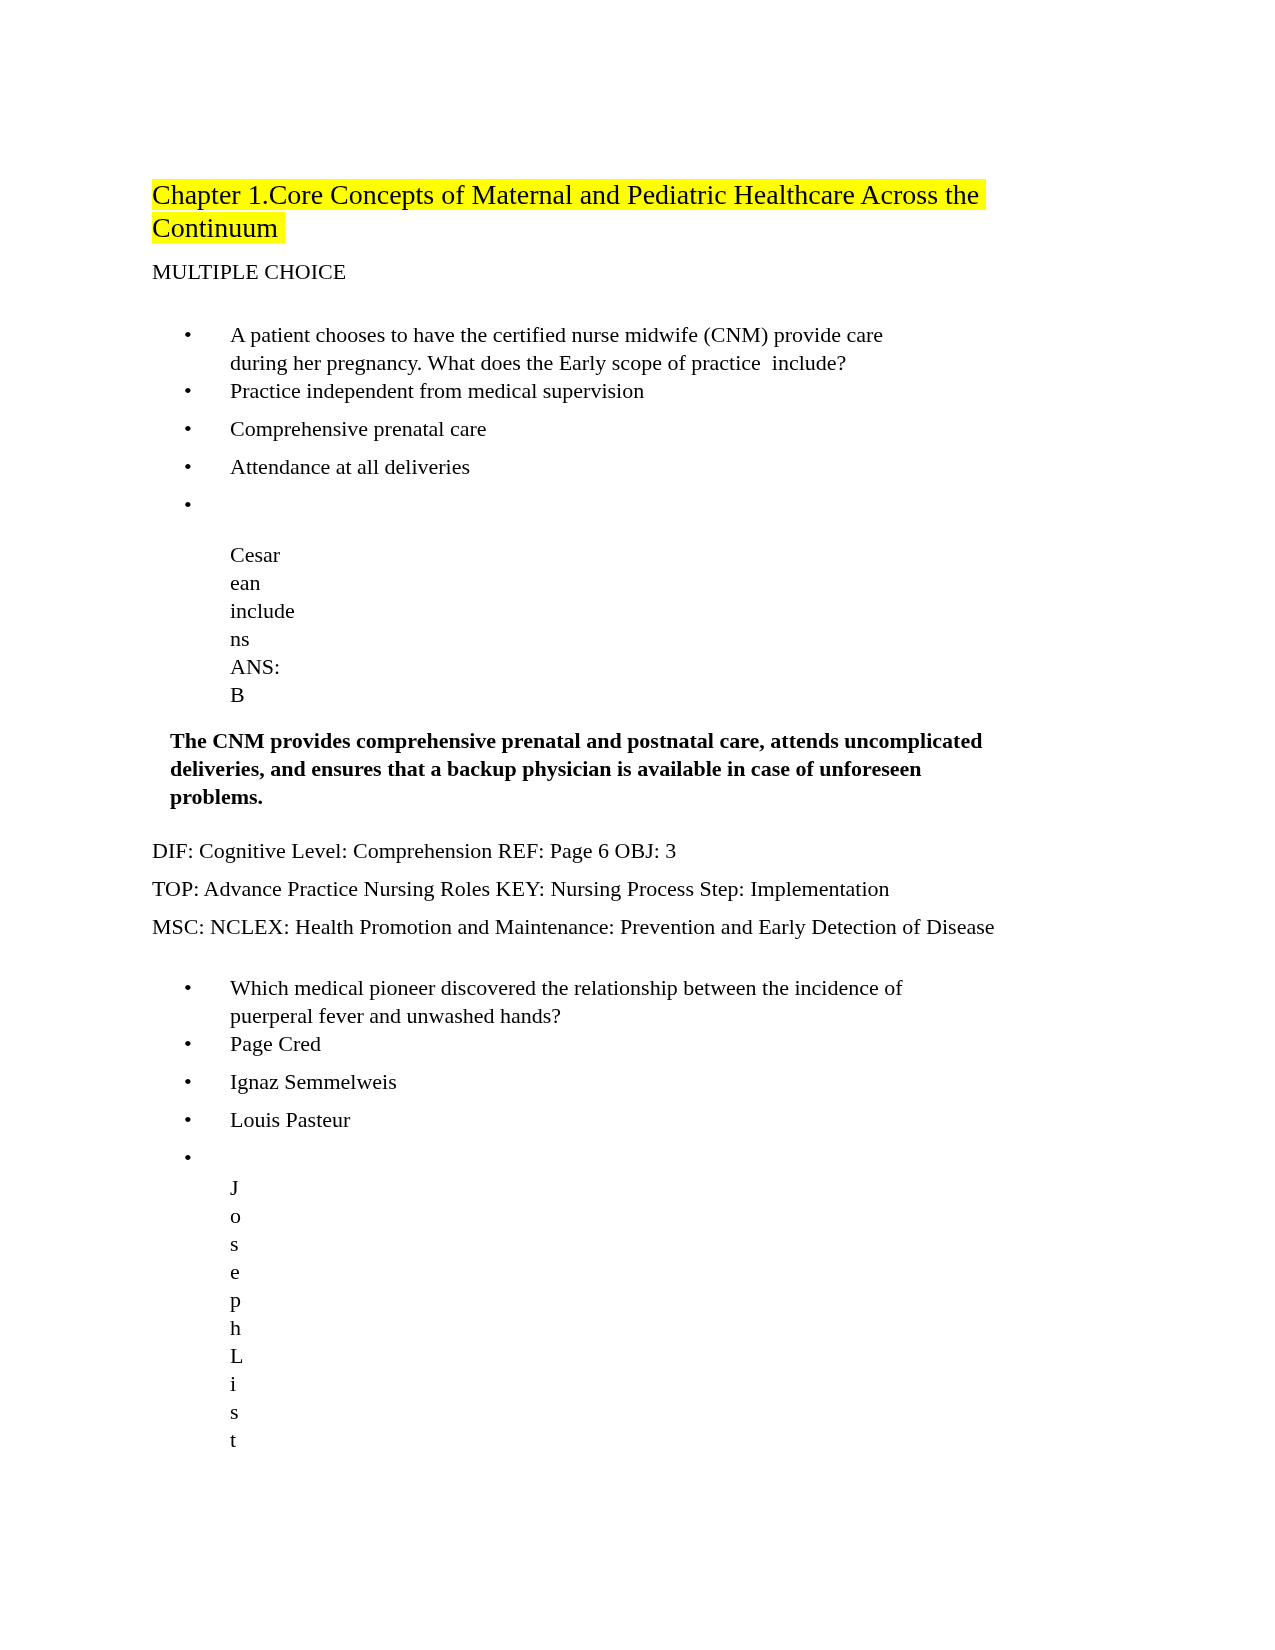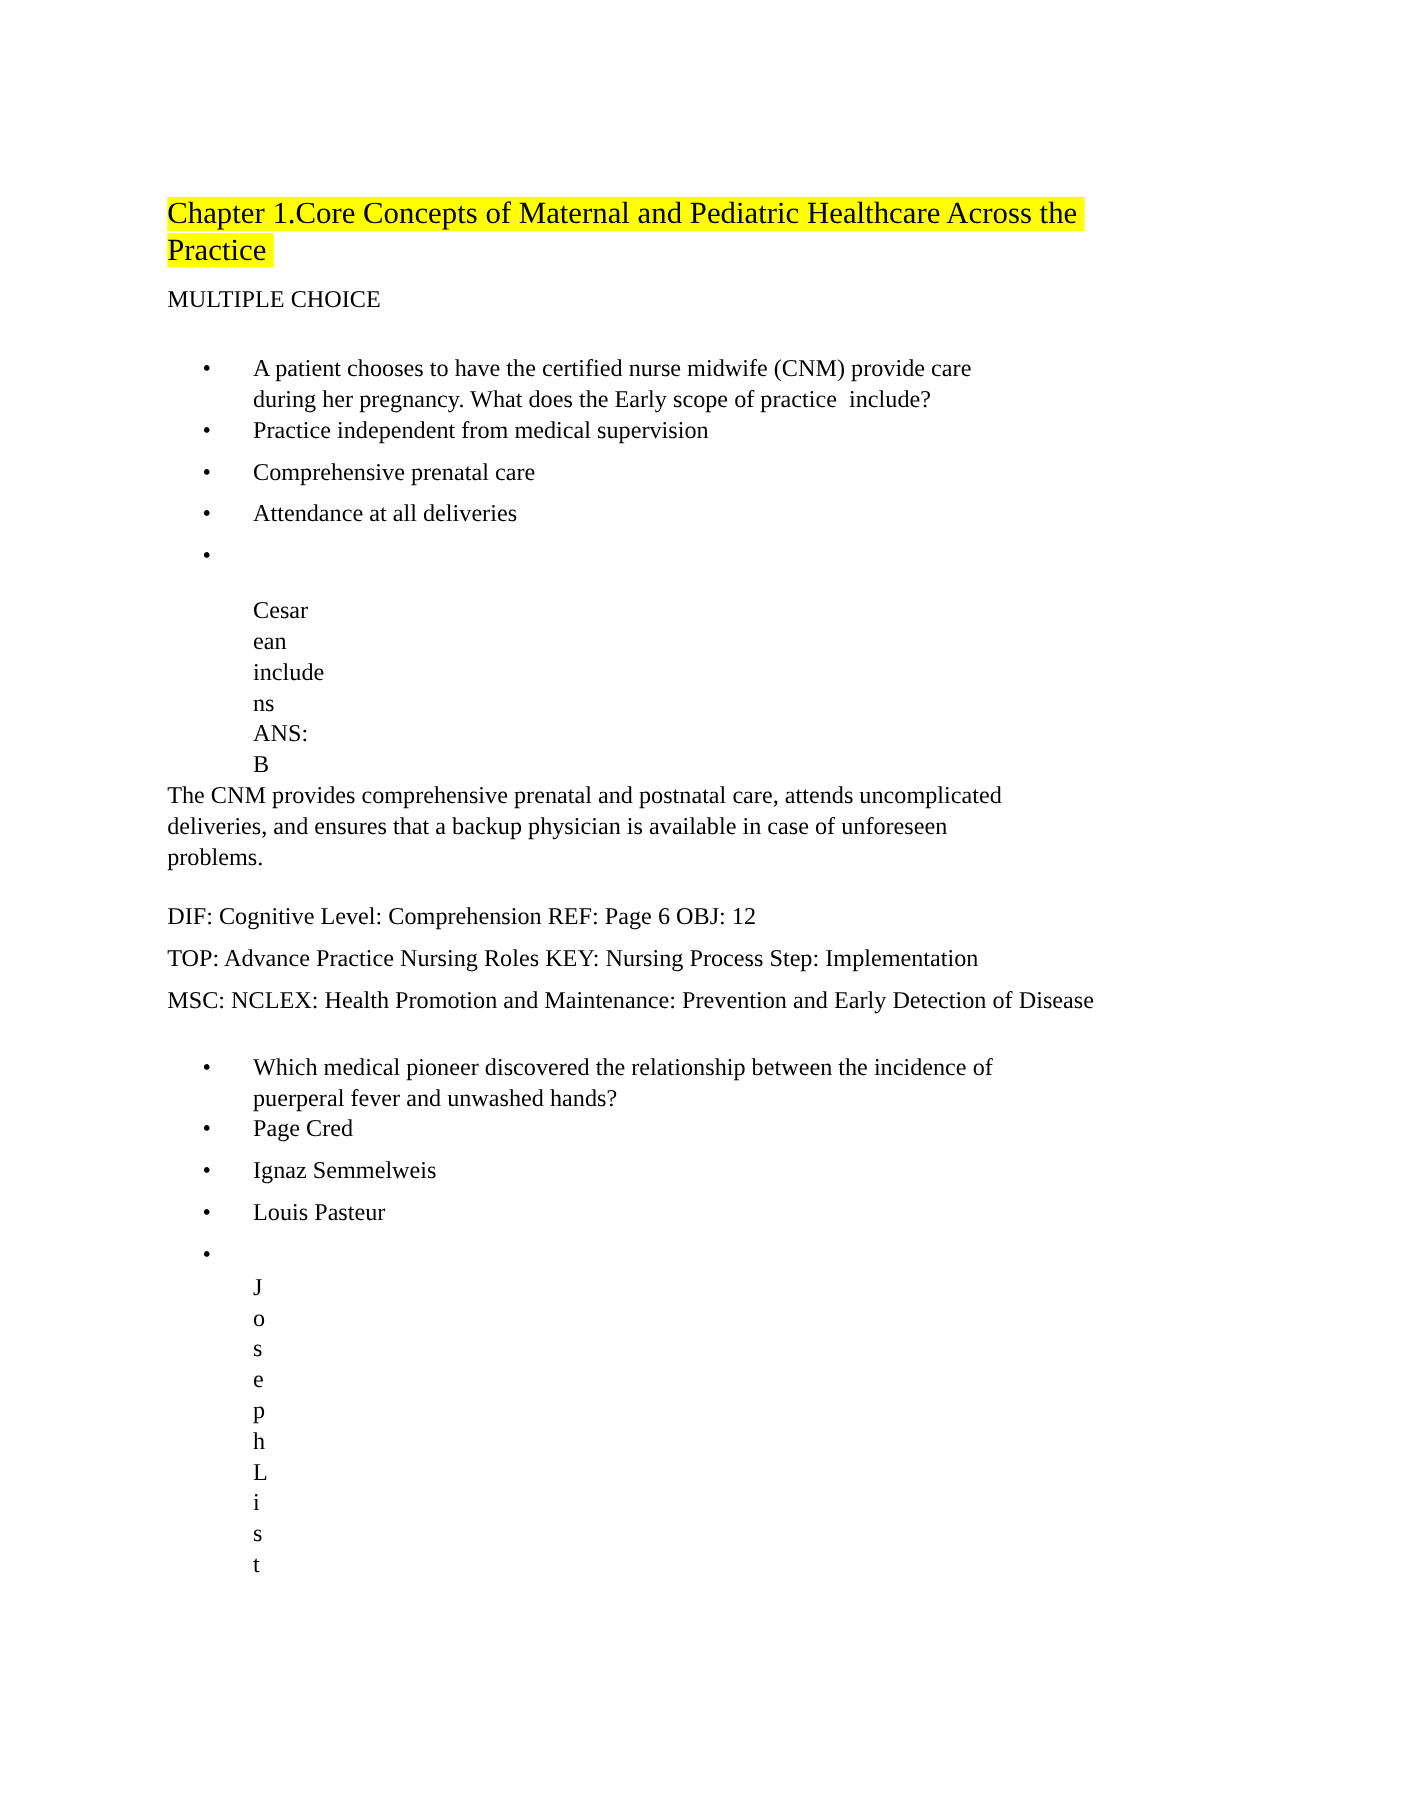--- a/index.html
+++ b/index.html
@@ -53,39 +53,39 @@
     font-size: 22px;
     line-height: 28px;
   }
   
   .fragments {
     margin-top: 22px;
     padding-left: 78px;
   }
   .fragments.flow { margin-top: 2px; }
   
-  .para { margin: 0; }
+  .para { margin: 18px; font-weight: bold; }
   
   .meta {
     margin: 10px 0 0 0;
     font-size: 22px;
     line-height: 28px;
     white-space: pre-wrap;
   }
   .meta.gap { margin-top: 26px; }
 </style>
 </head>
 <body>
 
 <div class="page">
   <div class="content">
 
     <div class="title">
       <div class="title-line"><span class="hl">Chapter 1.Core Concepts of Maternal and Pediatric Healthcare Across the </span></div>
-      <div class="title-line"><span class="hl">Practice </span></div>
+      <div class="title-line"><span class="hl">Continuum </span></div>
     </div>
 
     <p class="section-heading">MULTIPLE CHOICE</p>
 
     <div class="qlist">
       <div class="li first">
         <span class="bullet">•</span>
         <div class="li-body">
           <div class="line">A patient chooses to have the certified nurse midwife (CNM) provide care</div>
           <div class="line">during her pregnancy. What does the Early scope of practice  include?</div>
@@ -116,21 +116,21 @@
       <div class="line">ANS:</div>
       <div class="line">B</div>
     </div>
 
     <div class="para">
       <div class="line">The CNM provides comprehensive prenatal and postnatal care, attends uncomplicated</div>
       <div class="line">deliveries, and ensures that a backup physician is available in case of unforeseen</div>
       <div class="line">problems.</div>
     </div>
 
-    <p class="meta gap">DIF: Cognitive Level: Comprehension REF: Page 6 OBJ: 12</p>
+    <p class="meta gap">DIF: Cognitive Level: Comprehension REF: Page 6 OBJ: 3</p>
     <p class="meta">TOP: Advance Practice Nursing Roles KEY: Nursing Process Step: Implementation</p>
     <p class="meta">MSC: NCLEX: Health Promotion and Maintenance: Prevention and Early Detection of Disease</p>
 
     <div class="qlist qlist2">
       <div class="li first">
         <span class="bullet">•</span>
         <div class="li-body">
           <div class="line">Which medical pioneer discovered the relationship between the incidence of</div>
           <div class="line">puerperal fever and unwashed hands?</div>
         </div>

